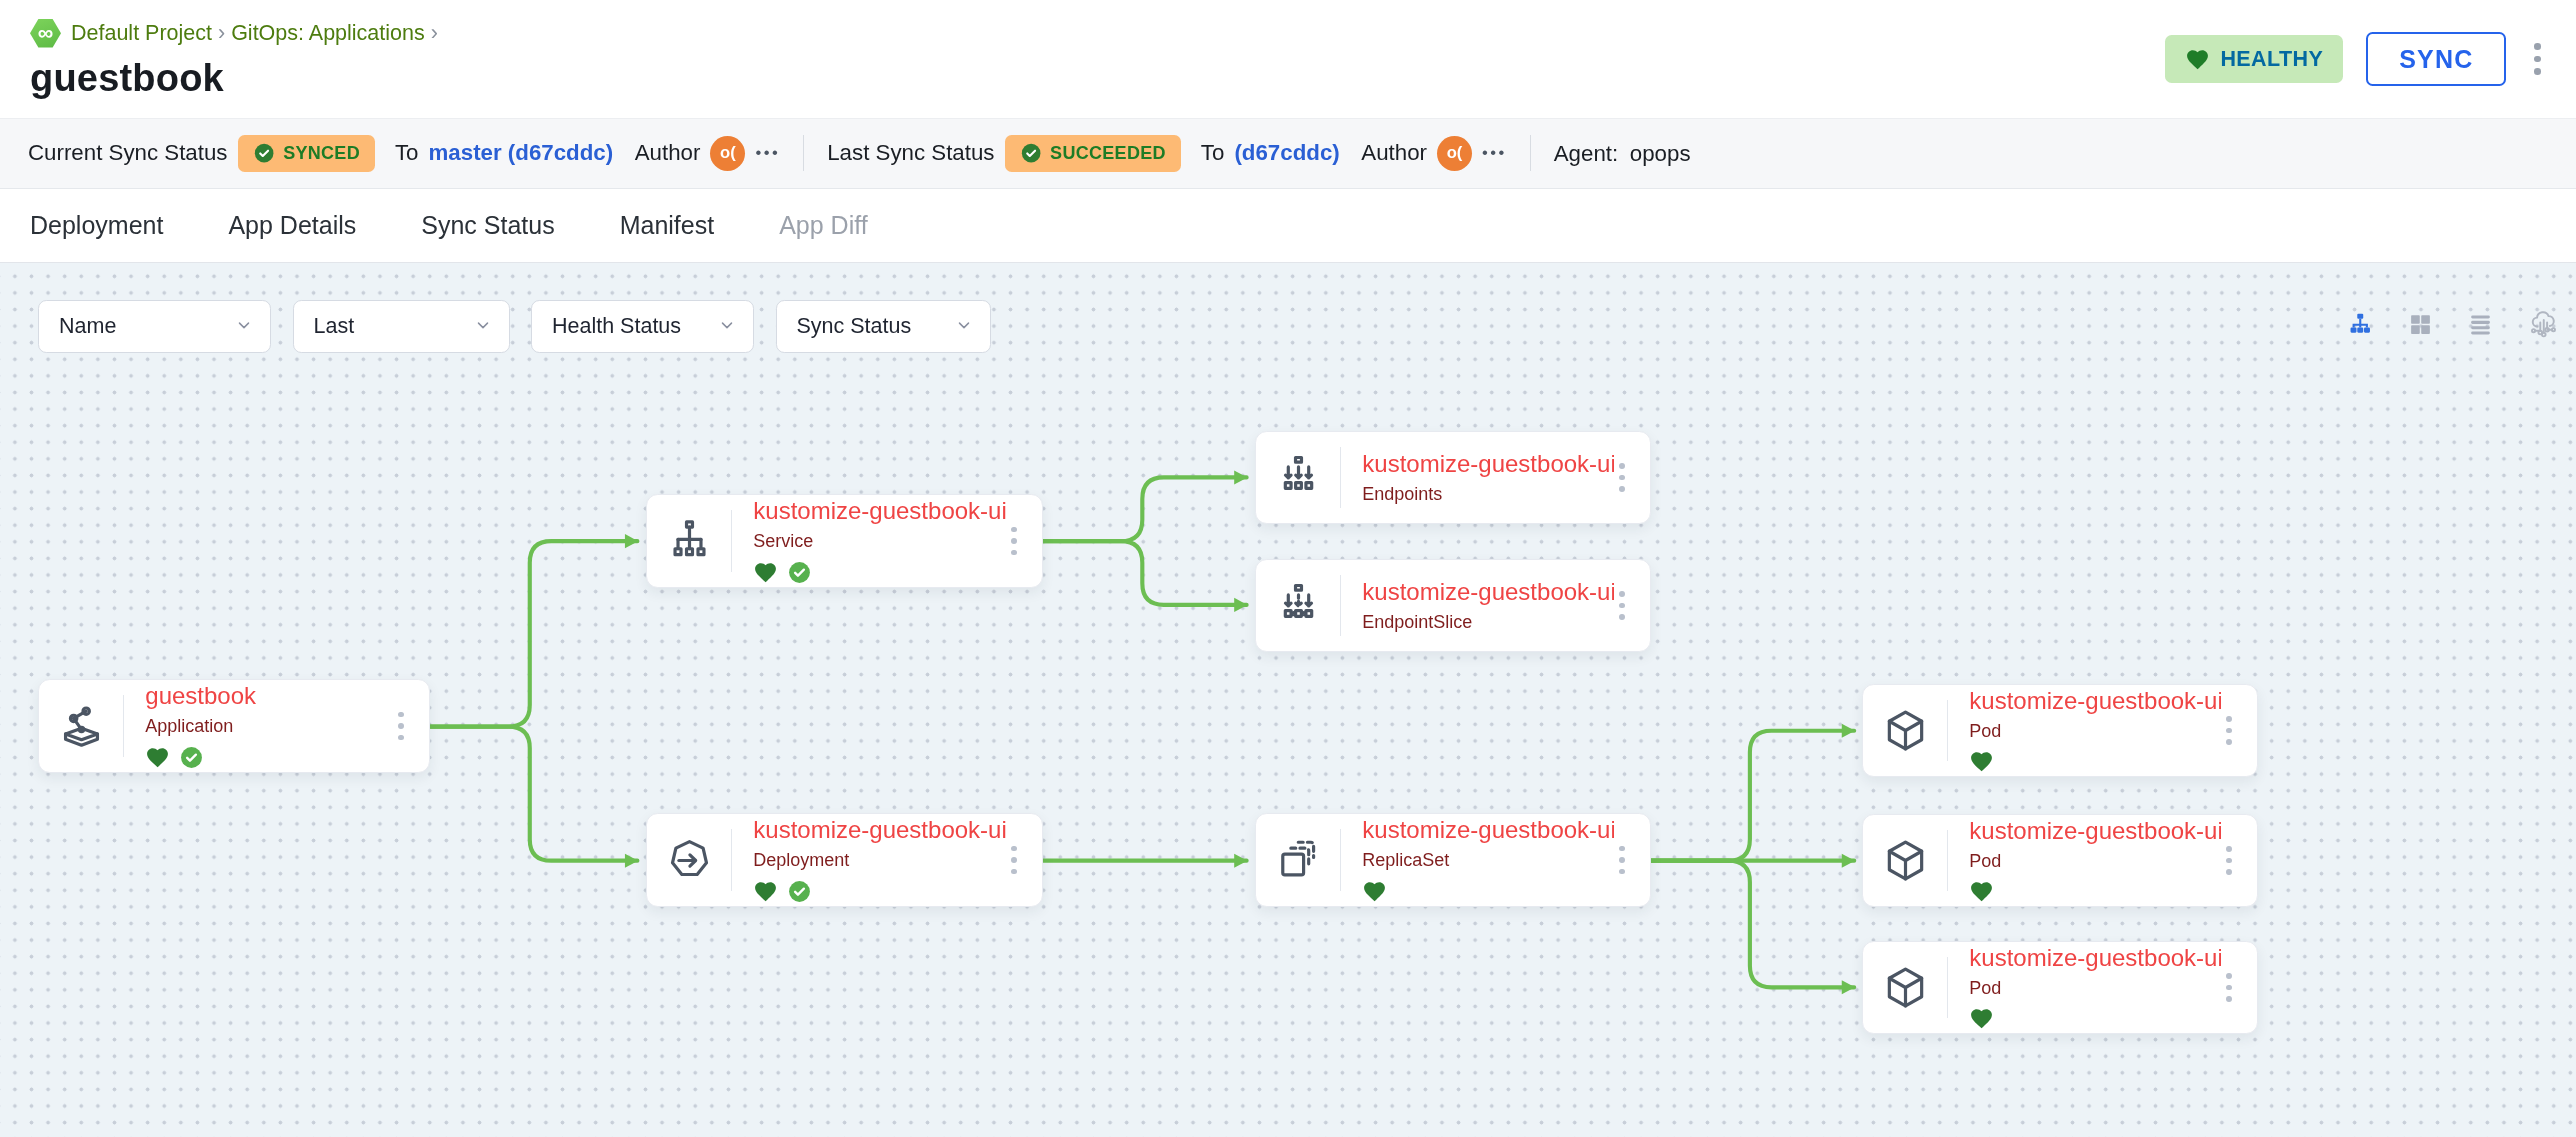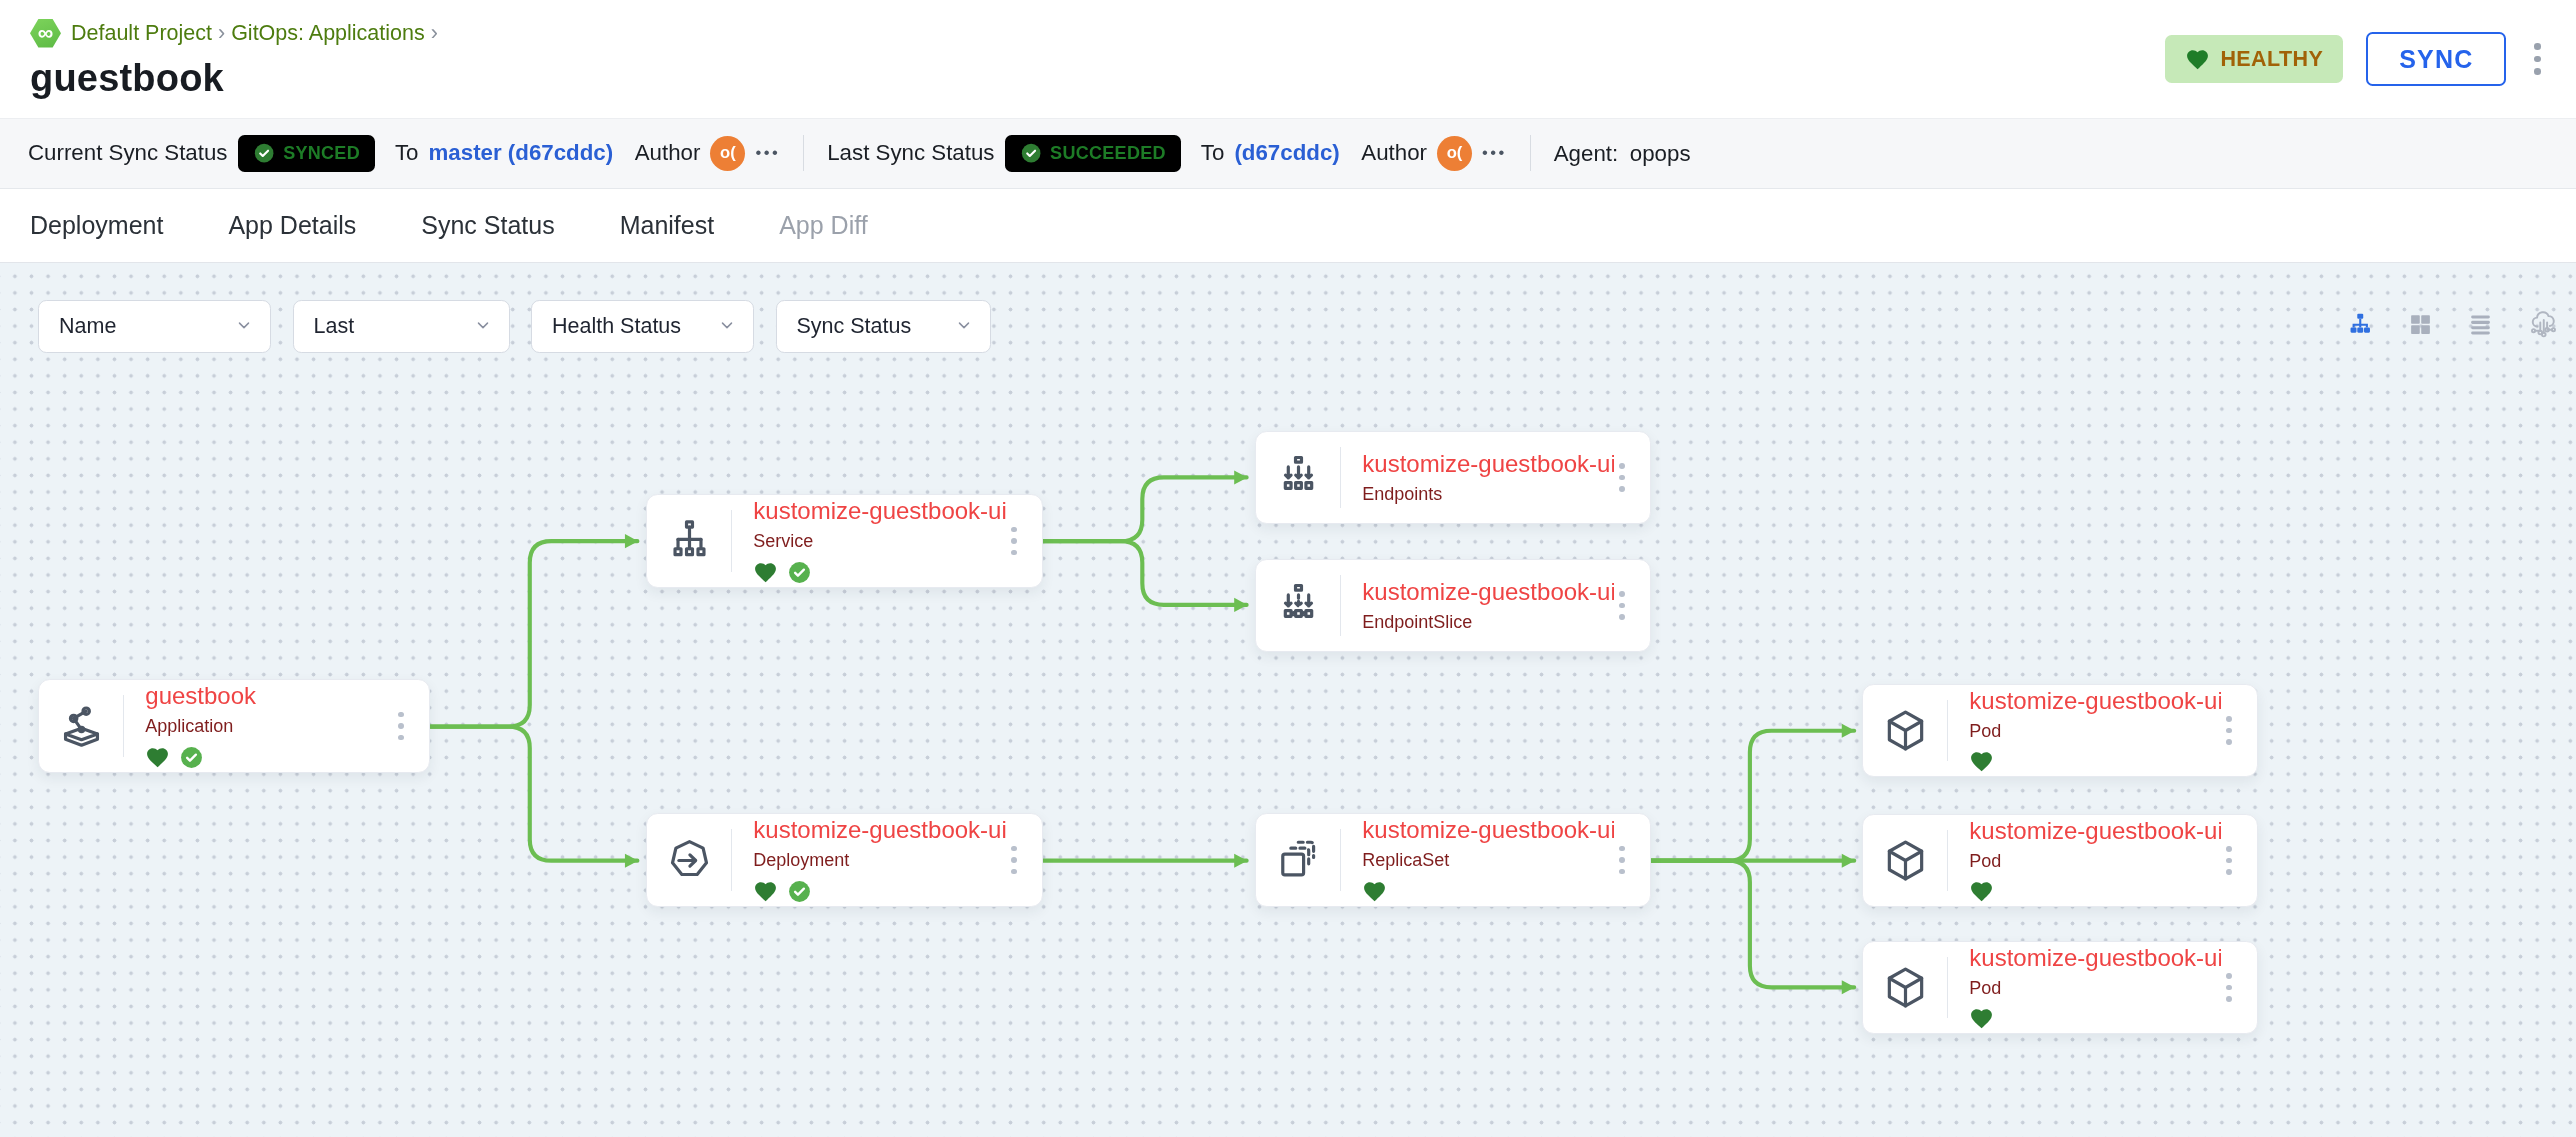--- a/index.html
+++ b/index.html
@@ -10,31 +10,31 @@
   
   .topbar { height:118px; background:#fff; display:flex; justify-content:space-between; align-items:center; padding:0 30px; }
   .topbar-left { display:flex; flex-direction:column; justify-content:center; gap:8.3px; }
   .breadcrumb { display:flex; align-items:center; gap:10px; font-size:21.5px; }
   .bc-icon { width:31px; height:31px; background:linear-gradient(160deg,#7ed45c,#5cb944); clip-path:polygon(27% 4%,73% 4%,100% 50%,73% 96%,27% 96%,0 50%); color:#fff; display:flex; align-items:center; justify-content:center; font-size:21.5px; font-weight:bold; }
   .bc-link { color:#4d7c0f; cursor:pointer; }
   .bc-sep { color:#8a919c; font-size:21.5px; }
   .page-title { font-size:38px; font-weight:700; color:#181c22; letter-spacing:0.2px; }
   .topbar-right { display:flex; align-items:center; gap:23px; }
   .health-badge { display:flex; align-items:center; gap:10px; background:#c6e9b8; border-radius:6.6px; padding:11.6px 20px; }
-  .health-badge .txt { color:#a16207; font-weight:700; font-size:21.5px; letter-spacing:0.4px; }
+  .health-badge .txt { color:#0369a1; font-weight:700; font-size:21.5px; letter-spacing:0.4px; }
   .health-badge svg { width:25px; height:25px; }
   .sync-btn { background:#fff; border:2.1px solid #2563eb; color:#2563eb; font-weight:700; font-size:25px; letter-spacing:1.2px; border-radius:6.6px; padding:10.8px 31px; cursor:pointer; font-family:inherit; }
   .kebab-v { display:flex; flex-direction:column; gap:5.8px; padding:5px; cursor:pointer; }
   .kebab-v i { width:6.6px; height:6.6px; border-radius:50%; background:#99a1ad; }
 
   
   .statusbar { height:71px; background:#f6f7f9; border-top:0.8px solid #eceef1; border-bottom:0.8px solid #e5e8ec; display:flex; align-items:center; padding:0 28px; font-size:22.3px; }
   .sb-group { display:flex; align-items:center; gap:10px; }
   .sb-label { color:#1a1e24; }
-  .sb-badge { display:flex; align-items:center; gap:8.3px; background:#000000; border-radius:6.6px; padding:7.4px 15px; }
+  .sb-badge { display:flex; align-items:center; gap:8.3px; background:#fdba74; border-radius:6.6px; padding:7.4px 15px; }
   .sb-badge .txt { color:#1d7c26; font-weight:700; font-size:18px; letter-spacing:0.3px; }
   .sb-badge svg { width:22.3px; height:22.3px; }
   .sb-to { color:#1a1e24; margin-left:10px; }
   .sb-link { color:#2a5fd4; font-weight:700; cursor:pointer; }
   .sb-author { color:#1a1e24; margin-left:11.6px; }
   .avatar { width:35px; height:35px; border-radius:50%; background:#ed7f35; color:#fff; font-size:16.6px; font-weight:700; display:flex; align-items:center; justify-content:center; cursor:pointer; }
   .sb-more { color:#4b5563; font-size:16.6px; letter-spacing:2.5px; cursor:pointer; }
   .sb-div { width:0.8px; height:36px; background:#d8dce2; margin:0 23px; }
   .sb-agent { display:flex; gap:11.6px; }
 

